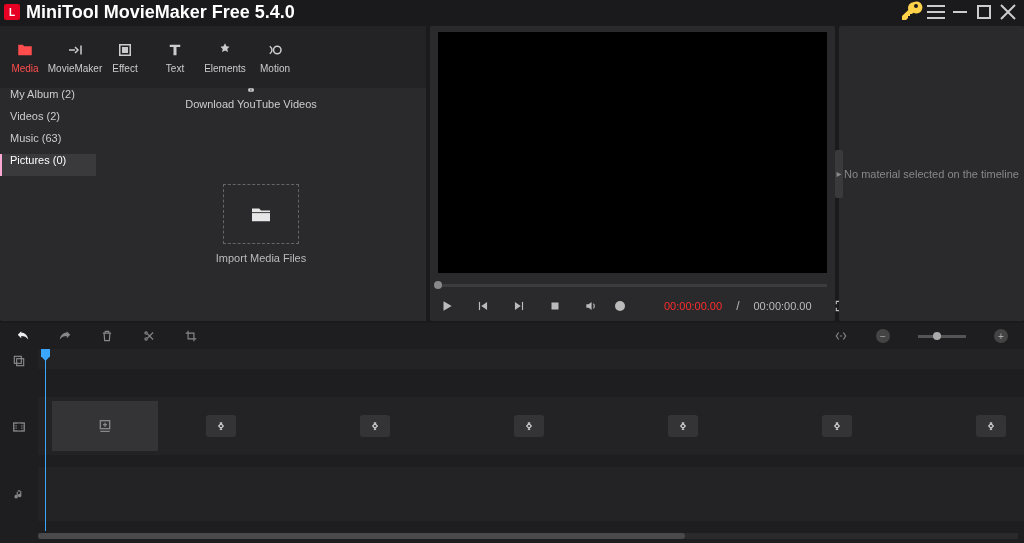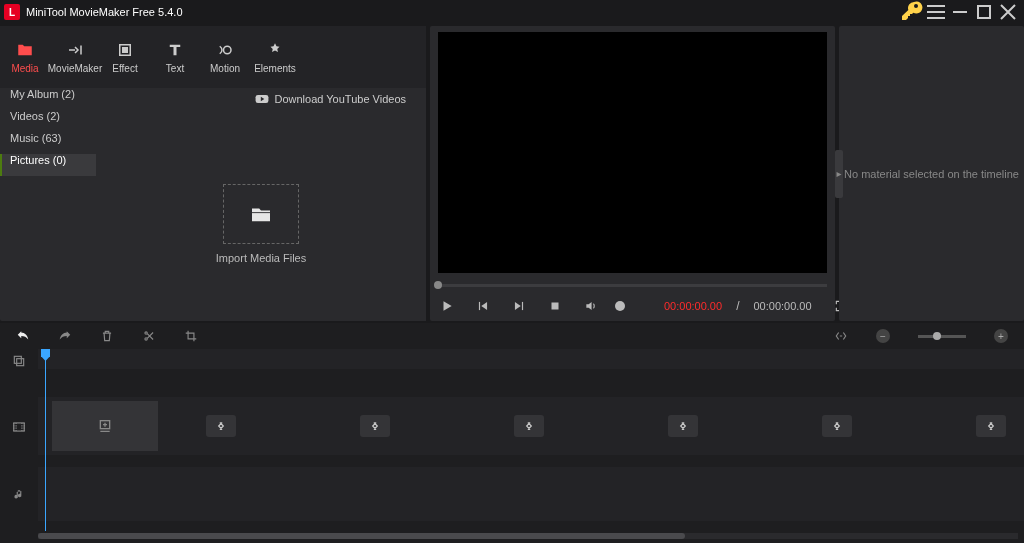--- a/index.html
+++ b/index.html
@@ -1,42 +1,42 @@
 <!DOCTYPE html>
 <html><head>
 <meta charset="utf-8">
 <style>
   * { box-sizing: border-box; margin: 0; padding: 0; font-family: "Segoe UI", Arial, sans-serif; }
   html, body { width: 1024px; height: 543px; background: #1a1a1c; color: #ccc; overflow: hidden; font-size: 12px; }
 
   
   .titlebar { height: 24px; background: #1a1a1c; display: flex; align-items: center; padding: 0 4px; }
   .logo { width: 16px; height: 16px; background: #e60023; border-radius: 2px; display: flex; align-items: center; justify-content: center; color: #fff; font-weight: bold; font-size: 10px; margin-right: 6px; }
-  .title { color: #fff; font-weight: normal; font-size: 11px; }
+  .title { color: #fff; font-weight: bold; font-size: 18px; }
   .titlebar-spacer { flex: 1; }
   .title-icon { width: 24px; height: 24px; display: flex; align-items: center; justify-content: center; color: #ccc; font-size: 14px; }
   .title-icon.key { color: #ffd24a; }
   .title-icon.close { font-size: 16px; }
 
   
   .main-top { display: flex; height: 297px; gap: 4px; padding: 2px 0 0 0; }
   .panel { background: #2a2a2d; border-radius: 2px; }
 
   
   .media-panel { width: 426px; display: flex; flex-direction: column; }
   .tabstrip { height: 62px; background: #232326; display: flex; }
   .tabbtn { width: 50px; display: flex; flex-direction: column; align-items: center; justify-content: center; gap: 4px; color: #ccc; font-size: 10px; }
   .tabbtn svg { width: 18px; height: 18px; }
   .tabbtn.active { color: #ff4d4d; }
   .media-body { flex: 1; display: flex; }
   .media-sidebar { width: 96px; display: flex; flex-direction: column; }
   .sidebar-item { height: 22px; display: flex; align-items: flex-start; padding-left: 10px; font-size: 11px; color: #ccc; }
-  .sidebar-item.selected { background: #3a3a3d; border-left: 2px solid #4d7c0f; padding-left: 8px; color: #fff; }
+  .sidebar-item.selected { background: #3a3a3d; border-left: 2px solid #f9a8d4; padding-left: 8px; color: #fff; }
   .media-content { flex: 1; position: relative; background: #2a2a2d; }
-  .download-row { height: 22px; display: flex; align-items: center; justify-content: flex-end; padding-right: 20px; gap: 6px; color: #ccc; font-size: 11px; }
+  .download-row { height: 22px; display: flex; align-items: center; justify-content: flex-end; padding-right: 20px; gap: 6px; color: #ccc; font-size: 11px; flex-direction: column; }
   .download-row svg { width: 14px; height: 10px; }
   .dropzone { position: absolute; left: 50%; top: 96px; transform: translateX(-50%); width: 76px; height: 60px; border: 1px dashed #666; display: flex; align-items: center; justify-content: center; }
   .dropzone svg { width: 22px; height: 18px; color: #e6e6e6; }
   .droplabel { position: absolute; left: 50%; top: 164px; transform: translateX(-50%); font-size: 11px; color: #bbb; }
 
   
   .player-panel { width: 405px; display: flex; flex-direction: column; }
   .player-header { height: 26px; display: flex; align-items: center; padding: 0 10px; background: #2a2a2d; }
   .player-header .spacer { flex: 1; }
   .hbtn { display: flex; align-items: center; gap: 6px; color: #eee; font-size: 11px; margin-left: 14px; }
@@ -146,31 +146,31 @@
           </svg>
         <span>Effect</span>
       </div>
       <div class="tabbtn">
         <svg viewBox="0 0 24 24" fill="currentColor">
             <path d="M5 5h14v3h-5v11h-4V8H5z"></path>
           </svg>
         <span>Text</span>
       </div>
       <div class="tabbtn">
+        <svg viewBox="0 0 24 24" fill="currentColor">
+            <path d="M12 3l2 4 4 .5-3 3 1 4-4-2-4 2 1-4-3-3 4-.5z"></path>
+          </svg>
+        <span>Elements</span>
+      </div>
+      <div class="tabbtn">
         <svg viewBox="0 0 24 24" fill="none" stroke="currentColor" stroke-width="2">
             <circle cx="15" cy="12" r="5"></circle>
             <path d="M5 7c0 0 3 2 3 5s-3 5-3 5"></path>
           </svg>
         <span>Motion</span>
-      </div>
-      <div class="tabbtn">
-        <svg viewBox="0 0 24 24" fill="currentColor">
-            <path d="M12 3l2 4 4 .5-3 3 1 4-4-2-4 2 1-4-3-3 4-.5z"></path>
-          </svg>
-        <span>Elements</span>
       </div>
     </div>
     <div class="media-body">
       <div class="media-sidebar">
         <div class="sidebar-item">
             <span>My Album (2)</span>
           </div>
         <div class="sidebar-item">
             <span>Videos (2)</span>
           </div>

